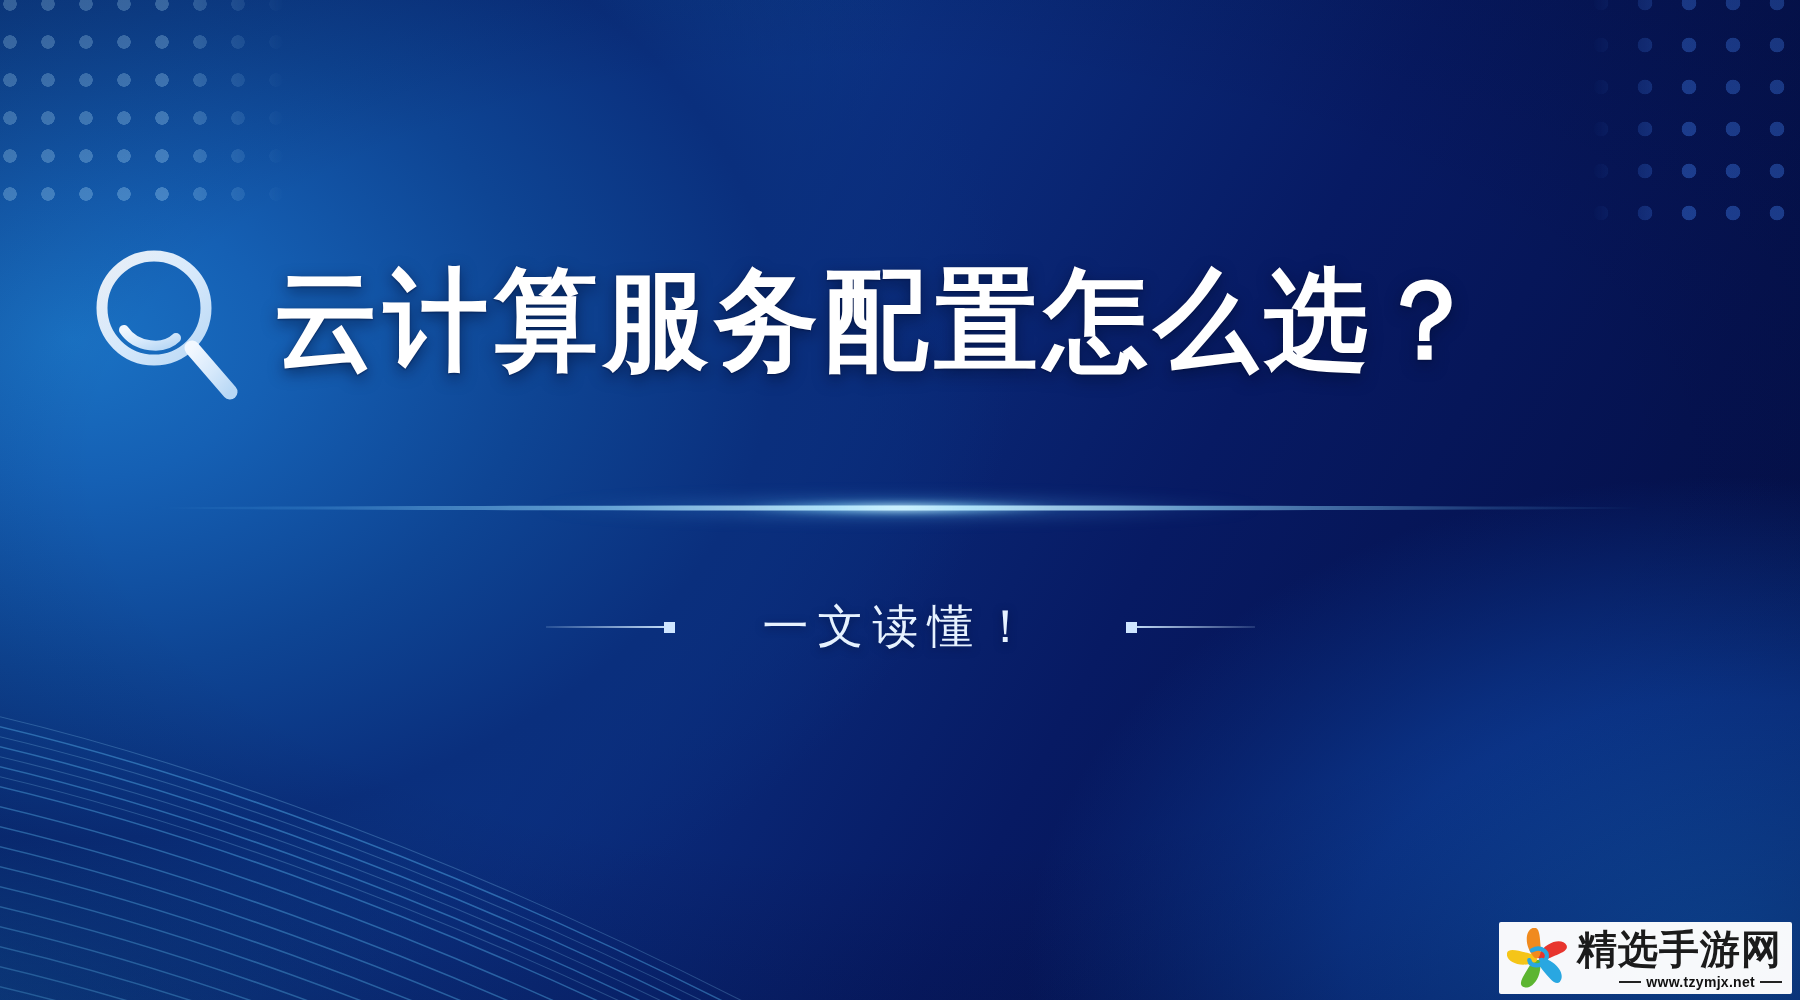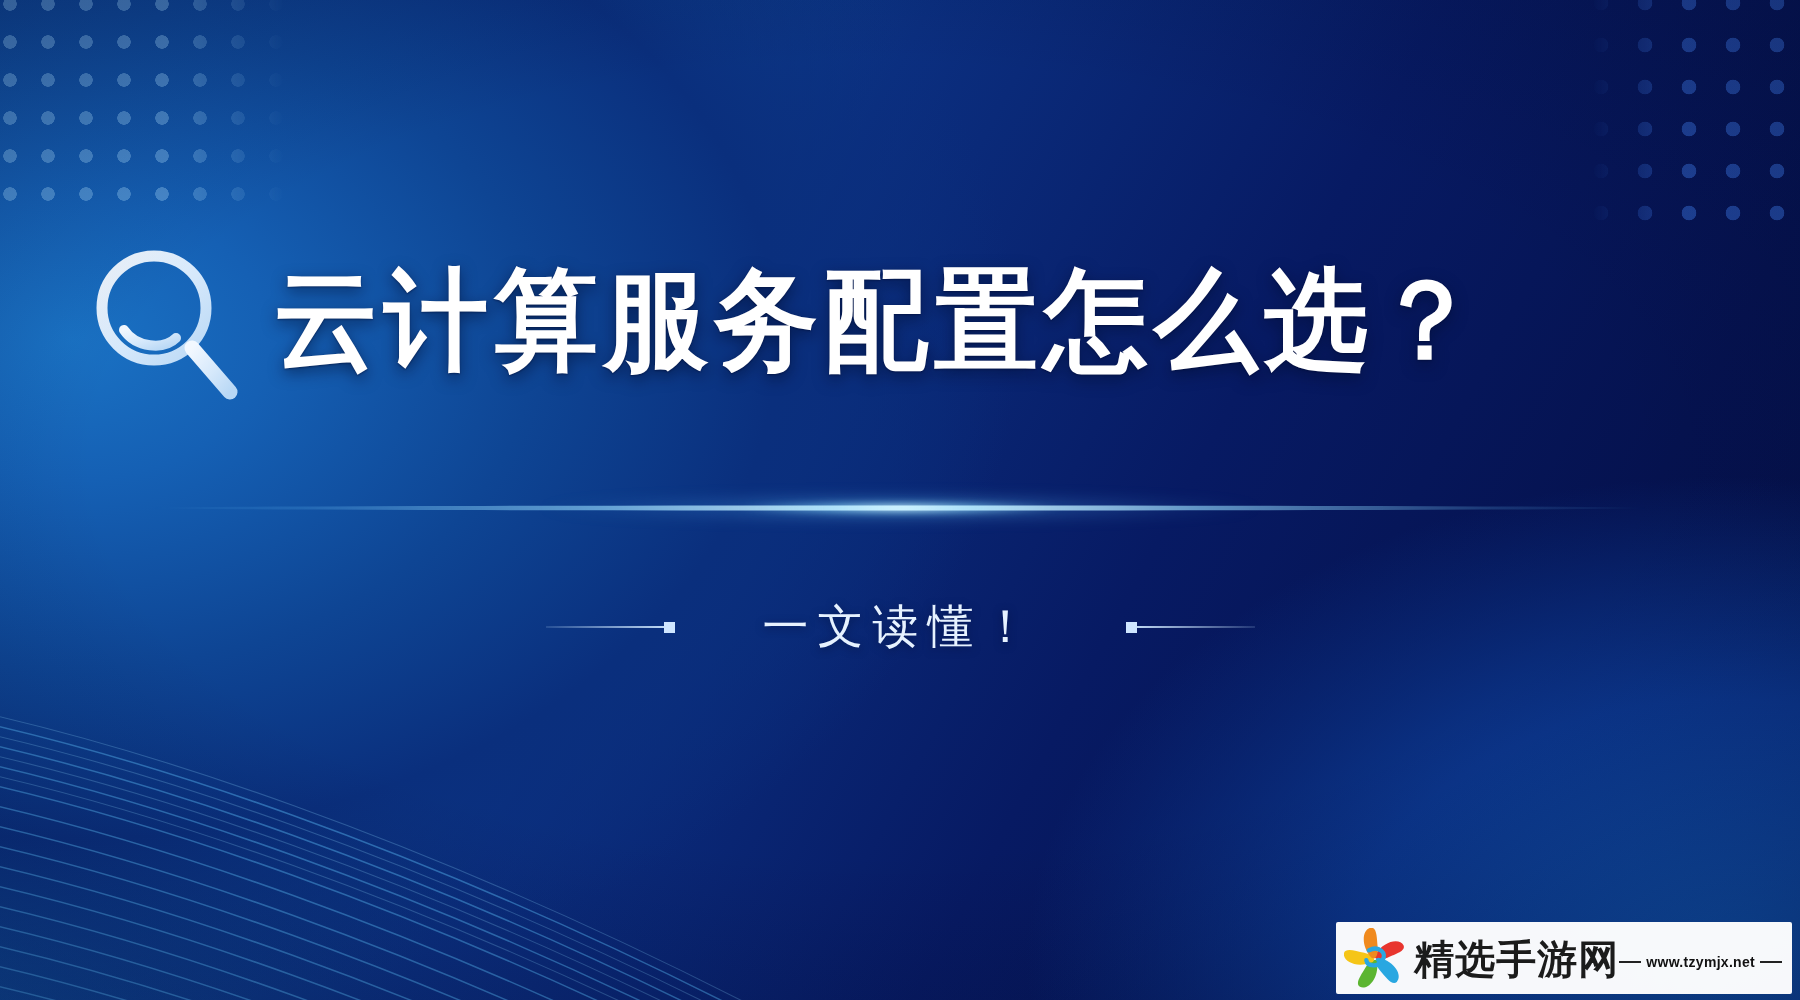--- a/index.html
+++ b/index.html
@@ -165,35 +165,35 @@
     position: absolute;
     right: 8px; bottom: 6px;
     display: flex;
     align-items: center;
     padding: 6px 10px 4px 8px;
     background: rgba(255,255,255,0.97);
     border-radius: 2px;
   }
   #wm-logo { width: 62px; height: 62px; flex: 0 0 auto; margin-right: 8px; }
   #wm-logo svg { display: block; width: 100%; height: 100%; }
-  #wm-textcol { display: flex; align-items: center; }
+  #wm-textcol { display: flex; flex-direction: column; align-items: center; }
   #wm-name {
     font-family: "Liberation Sans", "DejaVu Sans", sans-serif;
     font-weight: 700;
     font-size: 40px;
     line-height: 1;
     color: #1b1b1b;
     letter-spacing: 1px;
     white-space: nowrap;
   }
   #wm-url-row {
     display: flex; align-items: center; gap: 5px;
     margin-top: 5px;
     width: 100%;
-    justify-content: space-between;
+    justify-content: flex-end;
   }
   .wm-dash { height: 2px; width: 22px; background: #222; }
   #wm-url {
     font-family: "Liberation Sans", "DejaVu Sans", sans-serif;
     font-weight: 700;
     font-size: 14px;
     color: #111;
     letter-spacing: 0.3px;
     white-space: nowrap;
   }

